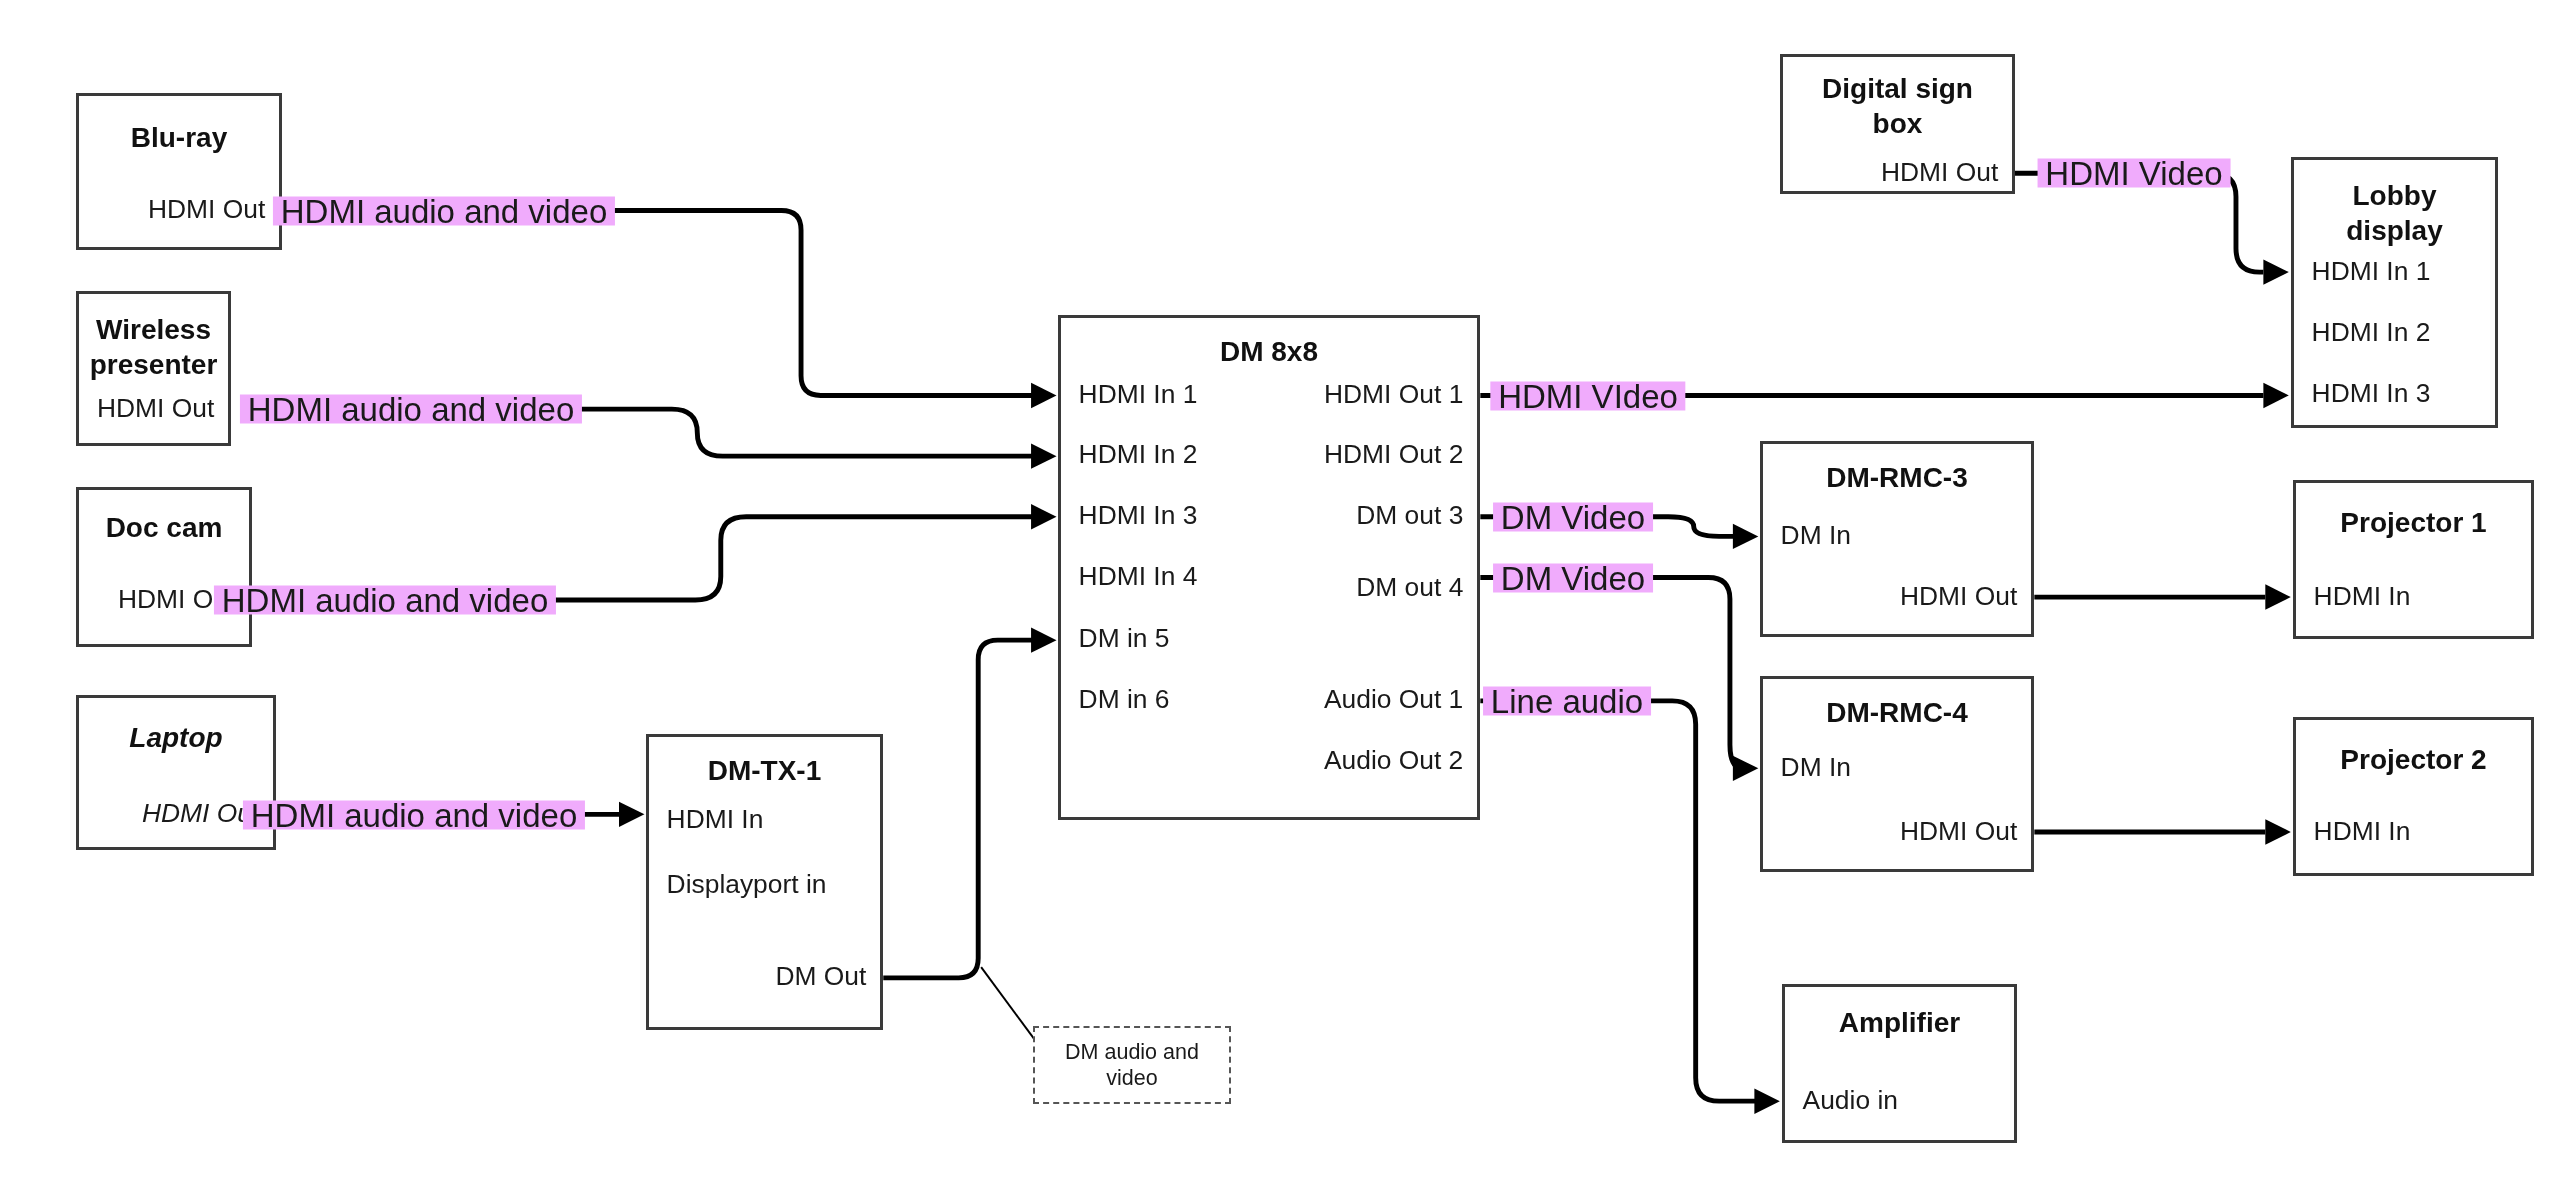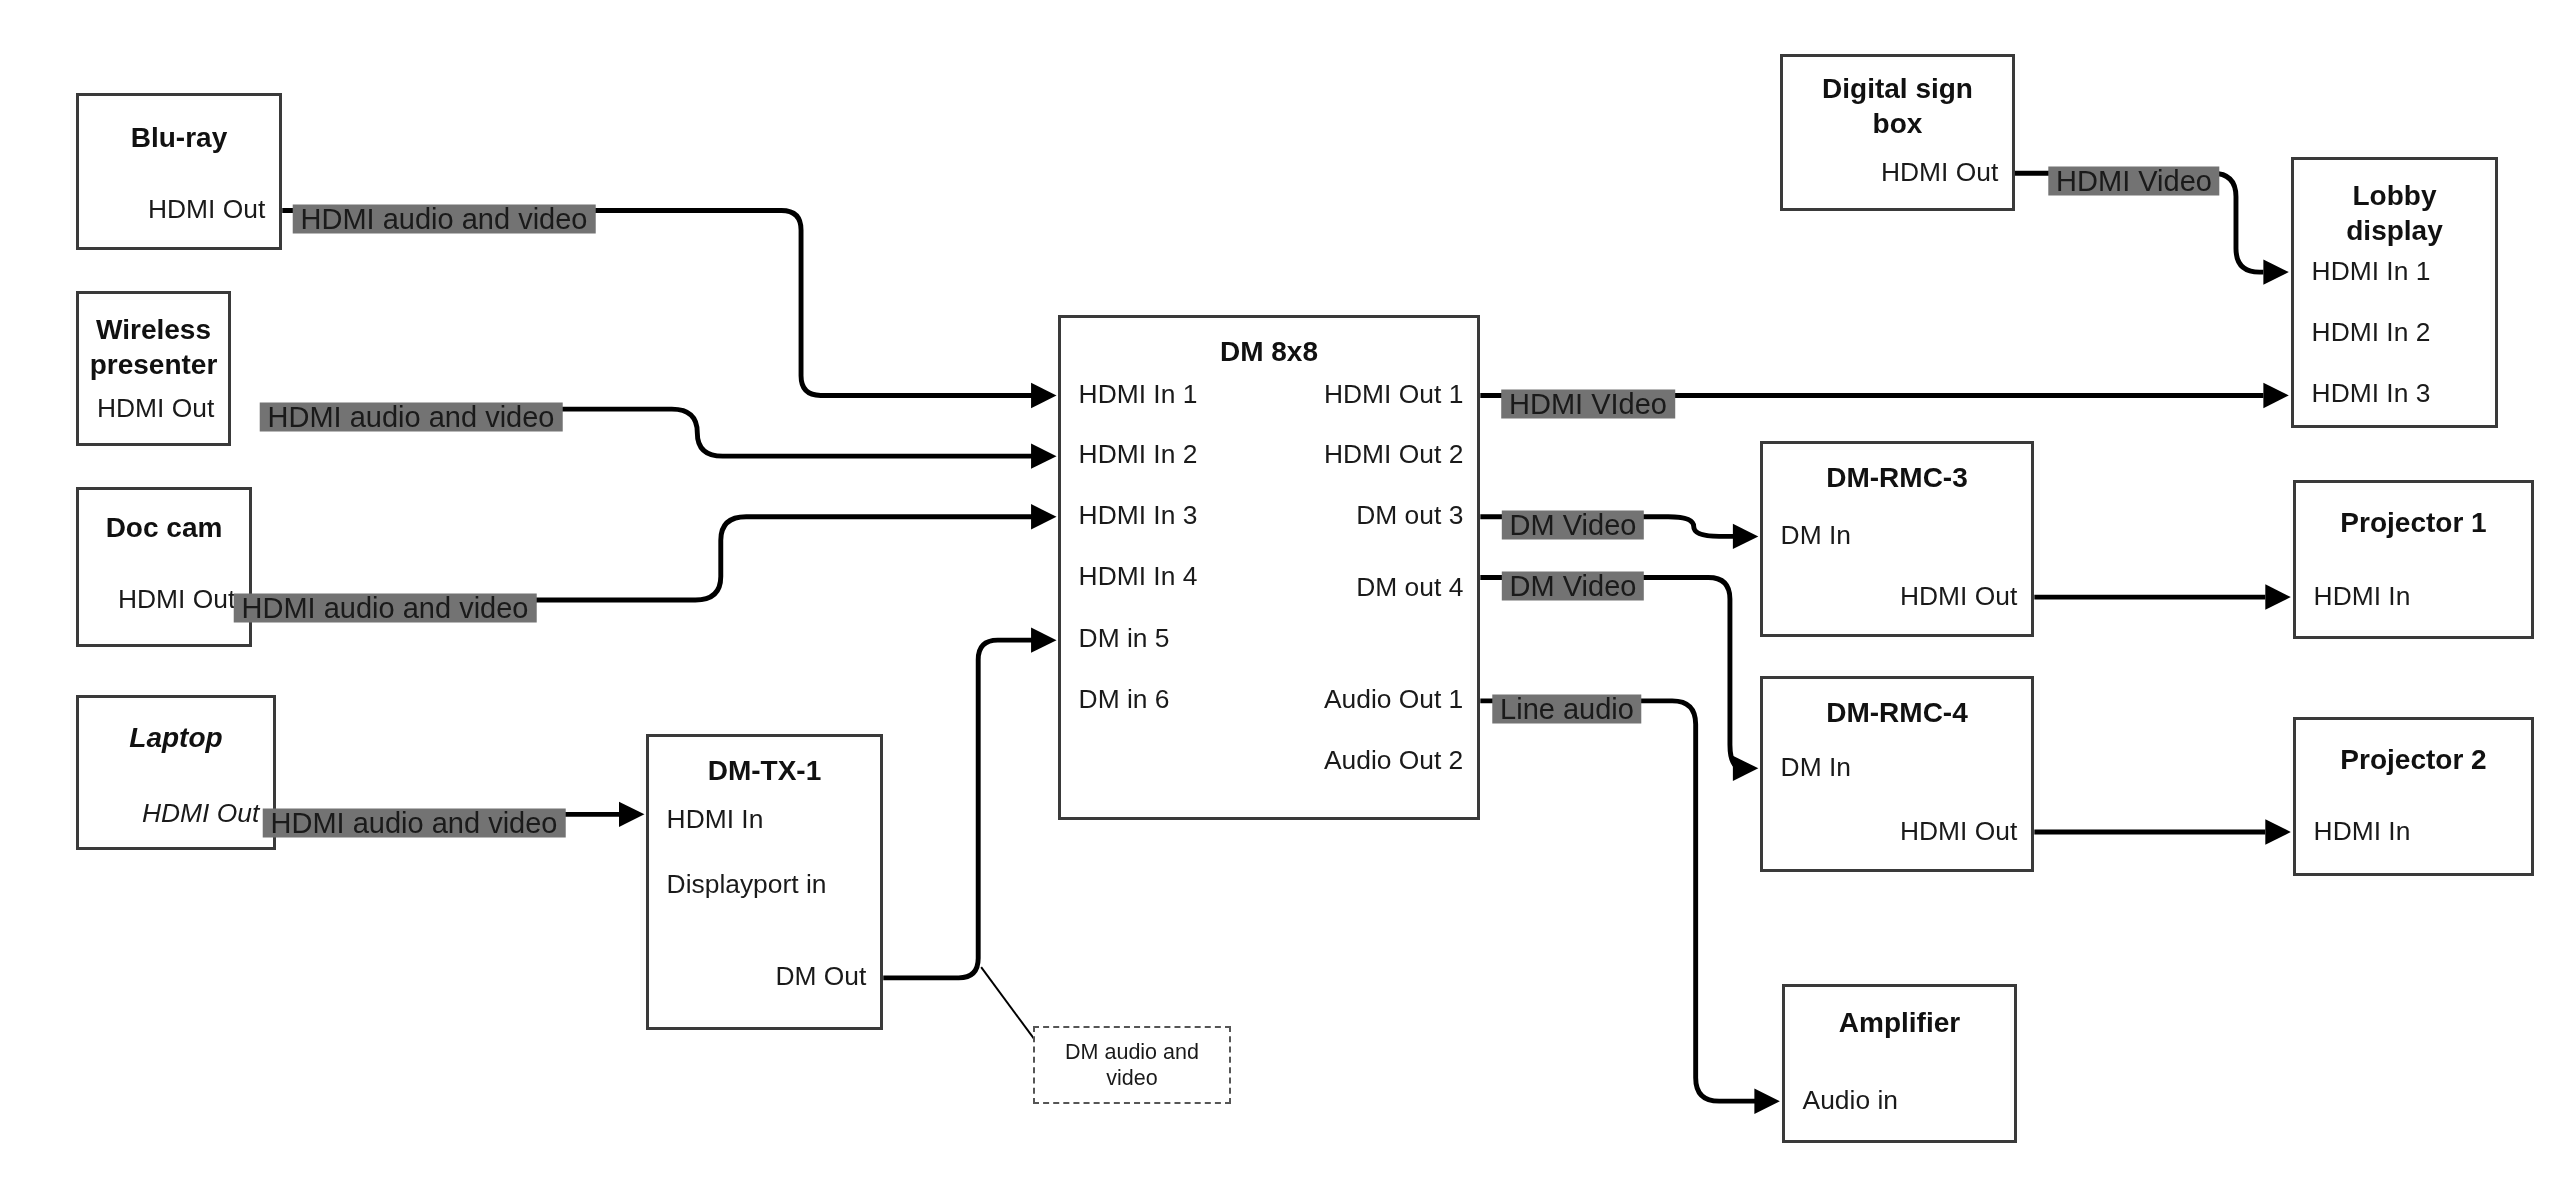--- a/index.html
+++ b/index.html
@@ -18,22 +18,22 @@
   .title{
     font-weight:bold;font-size:28px;line-height:35px;text-align:center;
     color:#111;
   }
   .port{
     position:absolute;font-size:26.4px;line-height:33px;white-space:nowrap;color:#1a1a1a;
   }
   .port.l{left:17.6px;}
   .port.r{right:13.7px;text-align:right;}
   .wlabel{
-    position:absolute;transform:translate(-50%,-50%);background:#737373;
-    padding:0 7.8px;font-size:29px;line-height:29px;white-space:nowrap;color:#1a1a1a;margin-top:8px;
+    position:absolute;transform:translate(-50%,-50%);background:#f0abfc;
+    padding:0 7.8px;font-size:33px;line-height:29px;white-space:nowrap;color:#1a1a1a;
   }
   .callout{
     position:absolute;left:1033px;top:1026px;width:198px;height:78px;
     border:2px dashed #555;background:#ffffff;box-sizing:border-box;
     display:flex;align-items:center;justify-content:center;
     text-align:center;font-size:21.5px;line-height:26.4px;padding:0 17.6px;color:#1a1a1a;
   }
 </style>
 </head>
 <body>
@@ -117,21 +117,21 @@
     <div class="port l" style="top:304px;">DM in 5</div>
     <div class="port l" style="top:365px;">DM in 6</div>
     <div class="port r" style="top:60px;">HDMI Out 1</div>
     <div class="port r" style="top:120px;">HDMI Out 2</div>
     <div class="port r" style="top:181px;">DM out 3</div>
     <div class="port r" style="top:229px;margin-top:24px;">DM out 4</div>
     <div class="port r" style="top:365px;">Audio Out 1</div>
     <div class="port r" style="top:426px;">Audio Out 2</div>
   </div>
 
-  <div class="box" style="left:1780px;top:54px;width:235px;height:157px;">
+  <div class="box" style="left:1780px;top:54px;width:235px;height:140px;">
     <div class="title" style="padding:13.7px 21.5px 0 21.5px;">Digital sign box</div>
     <div class="port r" style="top:99px;">HDMI Out</div>
   </div>
 
   <div class="box" style="left:2291px;top:157px;width:207px;height:271px;">
     <div class="title" style="padding:17.6px 44px 0 44px;">Lobby display</div>
     <div class="port l" style="top:95px;">HDMI In 1</div>
     <div class="port l" style="top:156px;">HDMI In 2</div>
     <div class="port l" style="top:217px;">HDMI In 3</div>
   </div>

